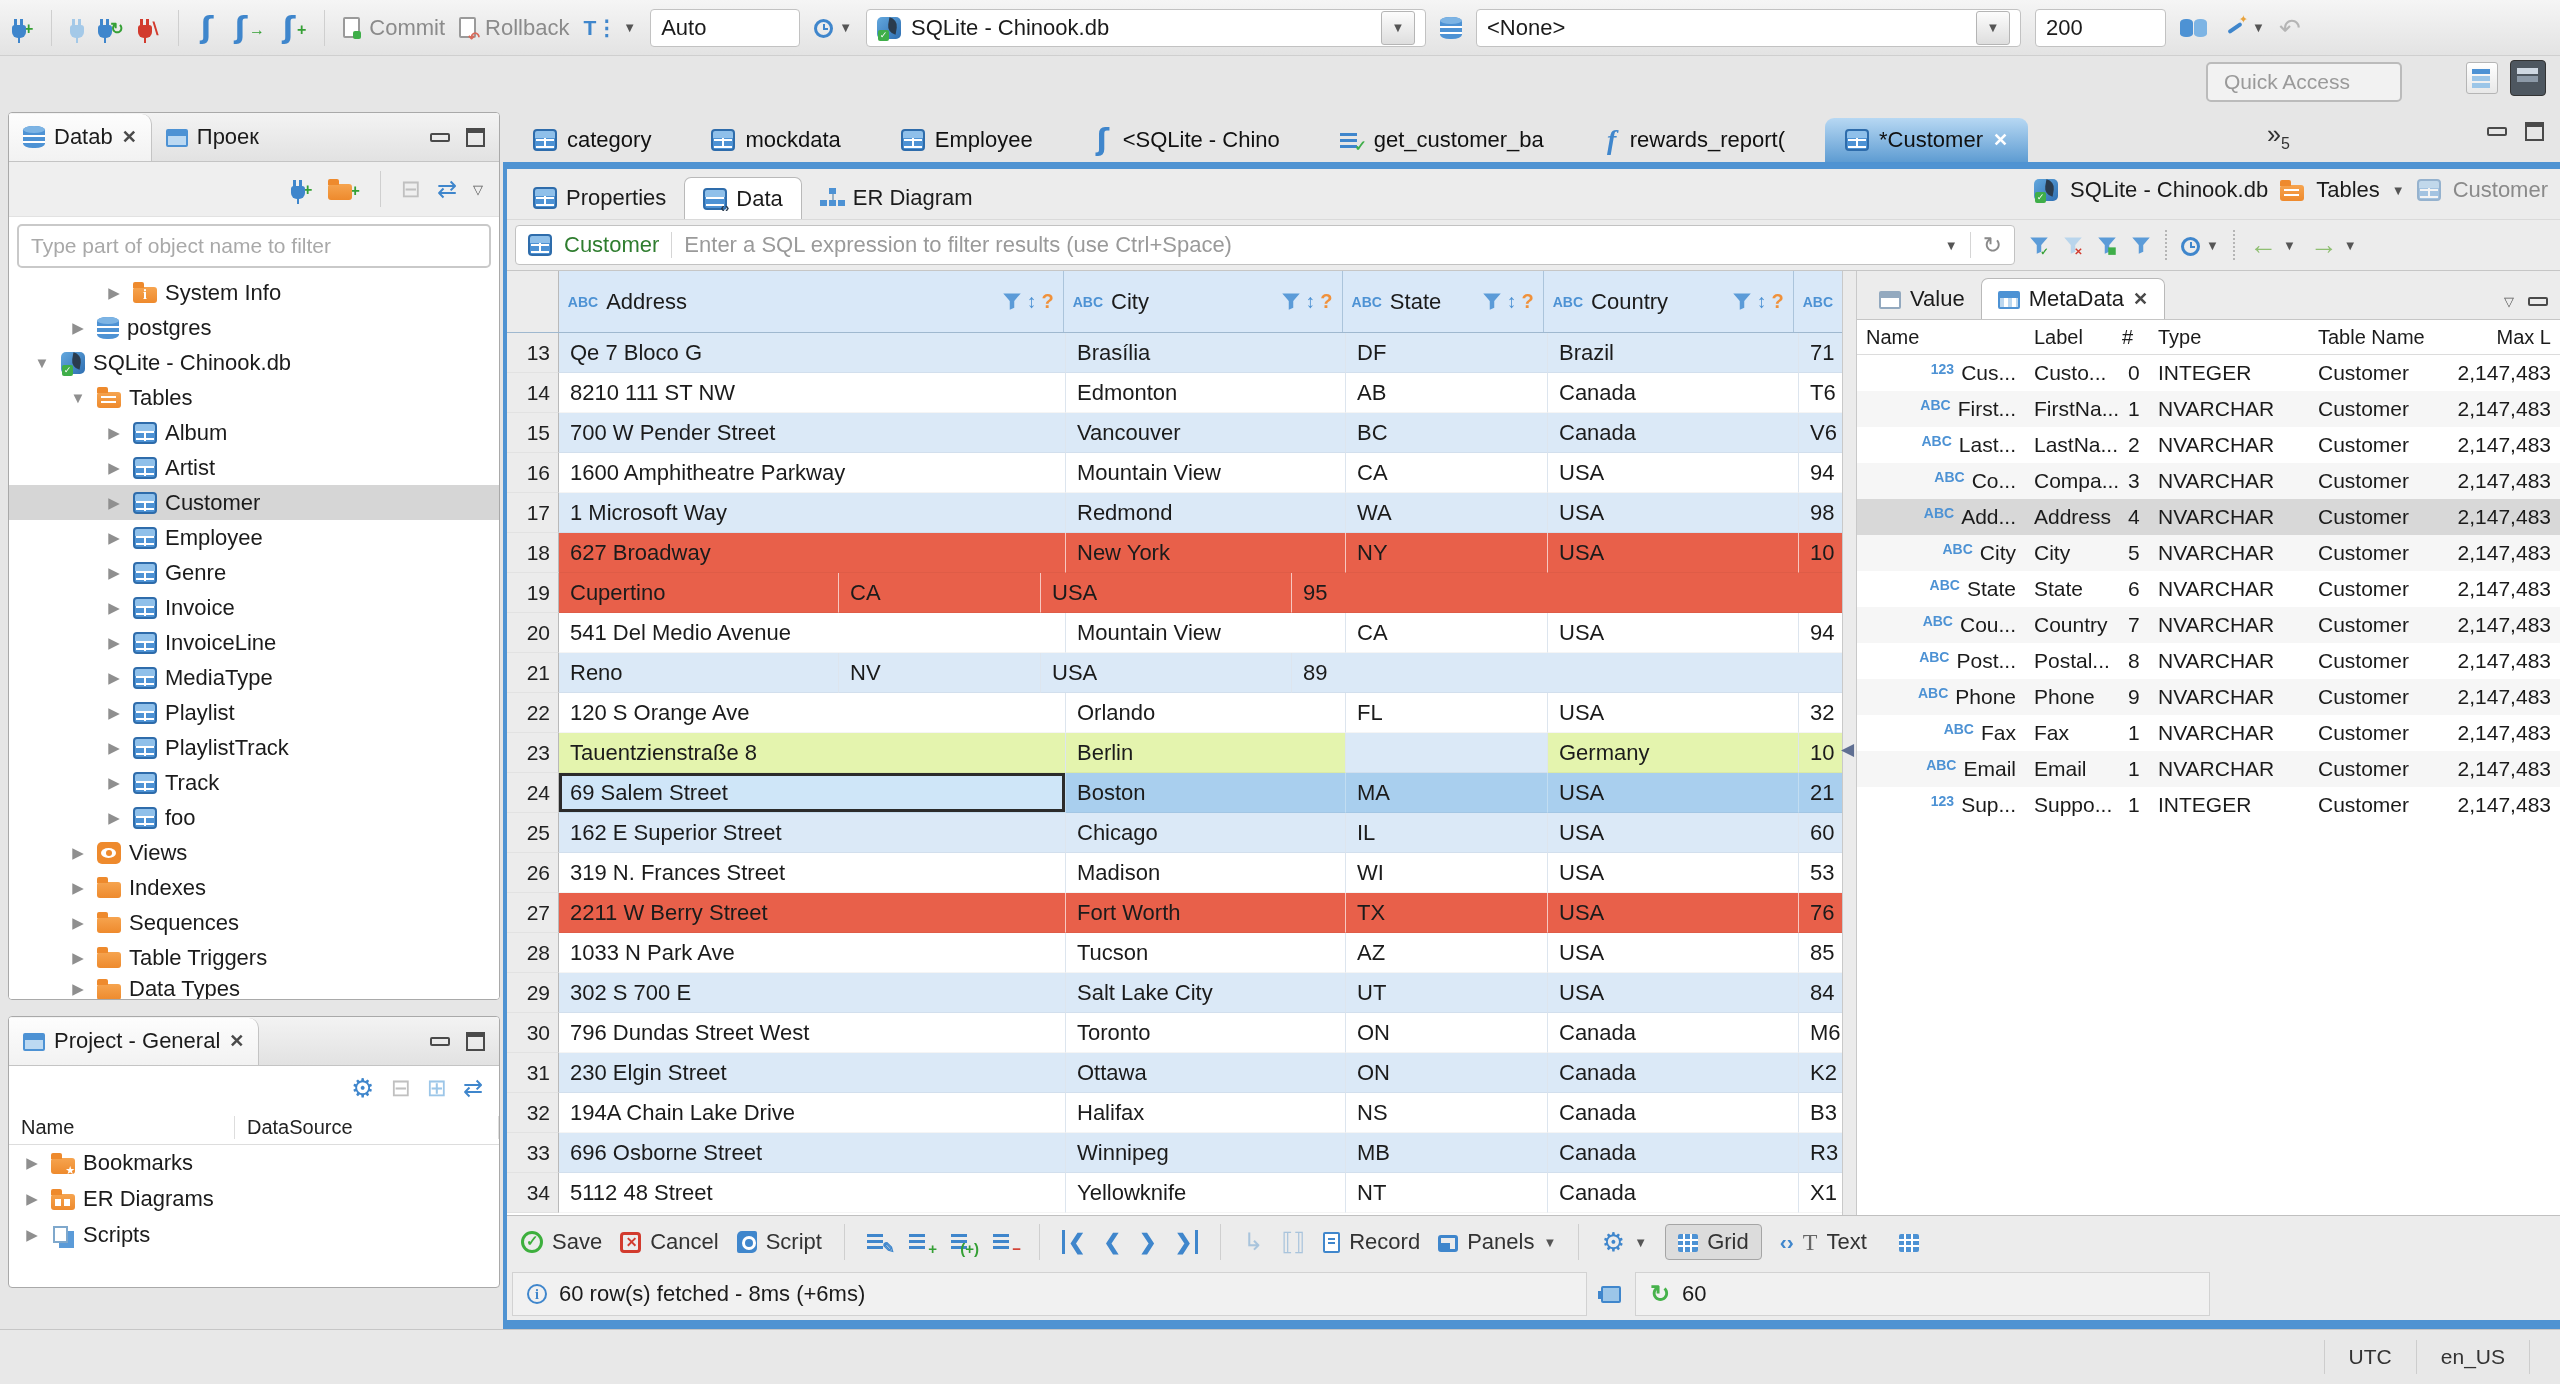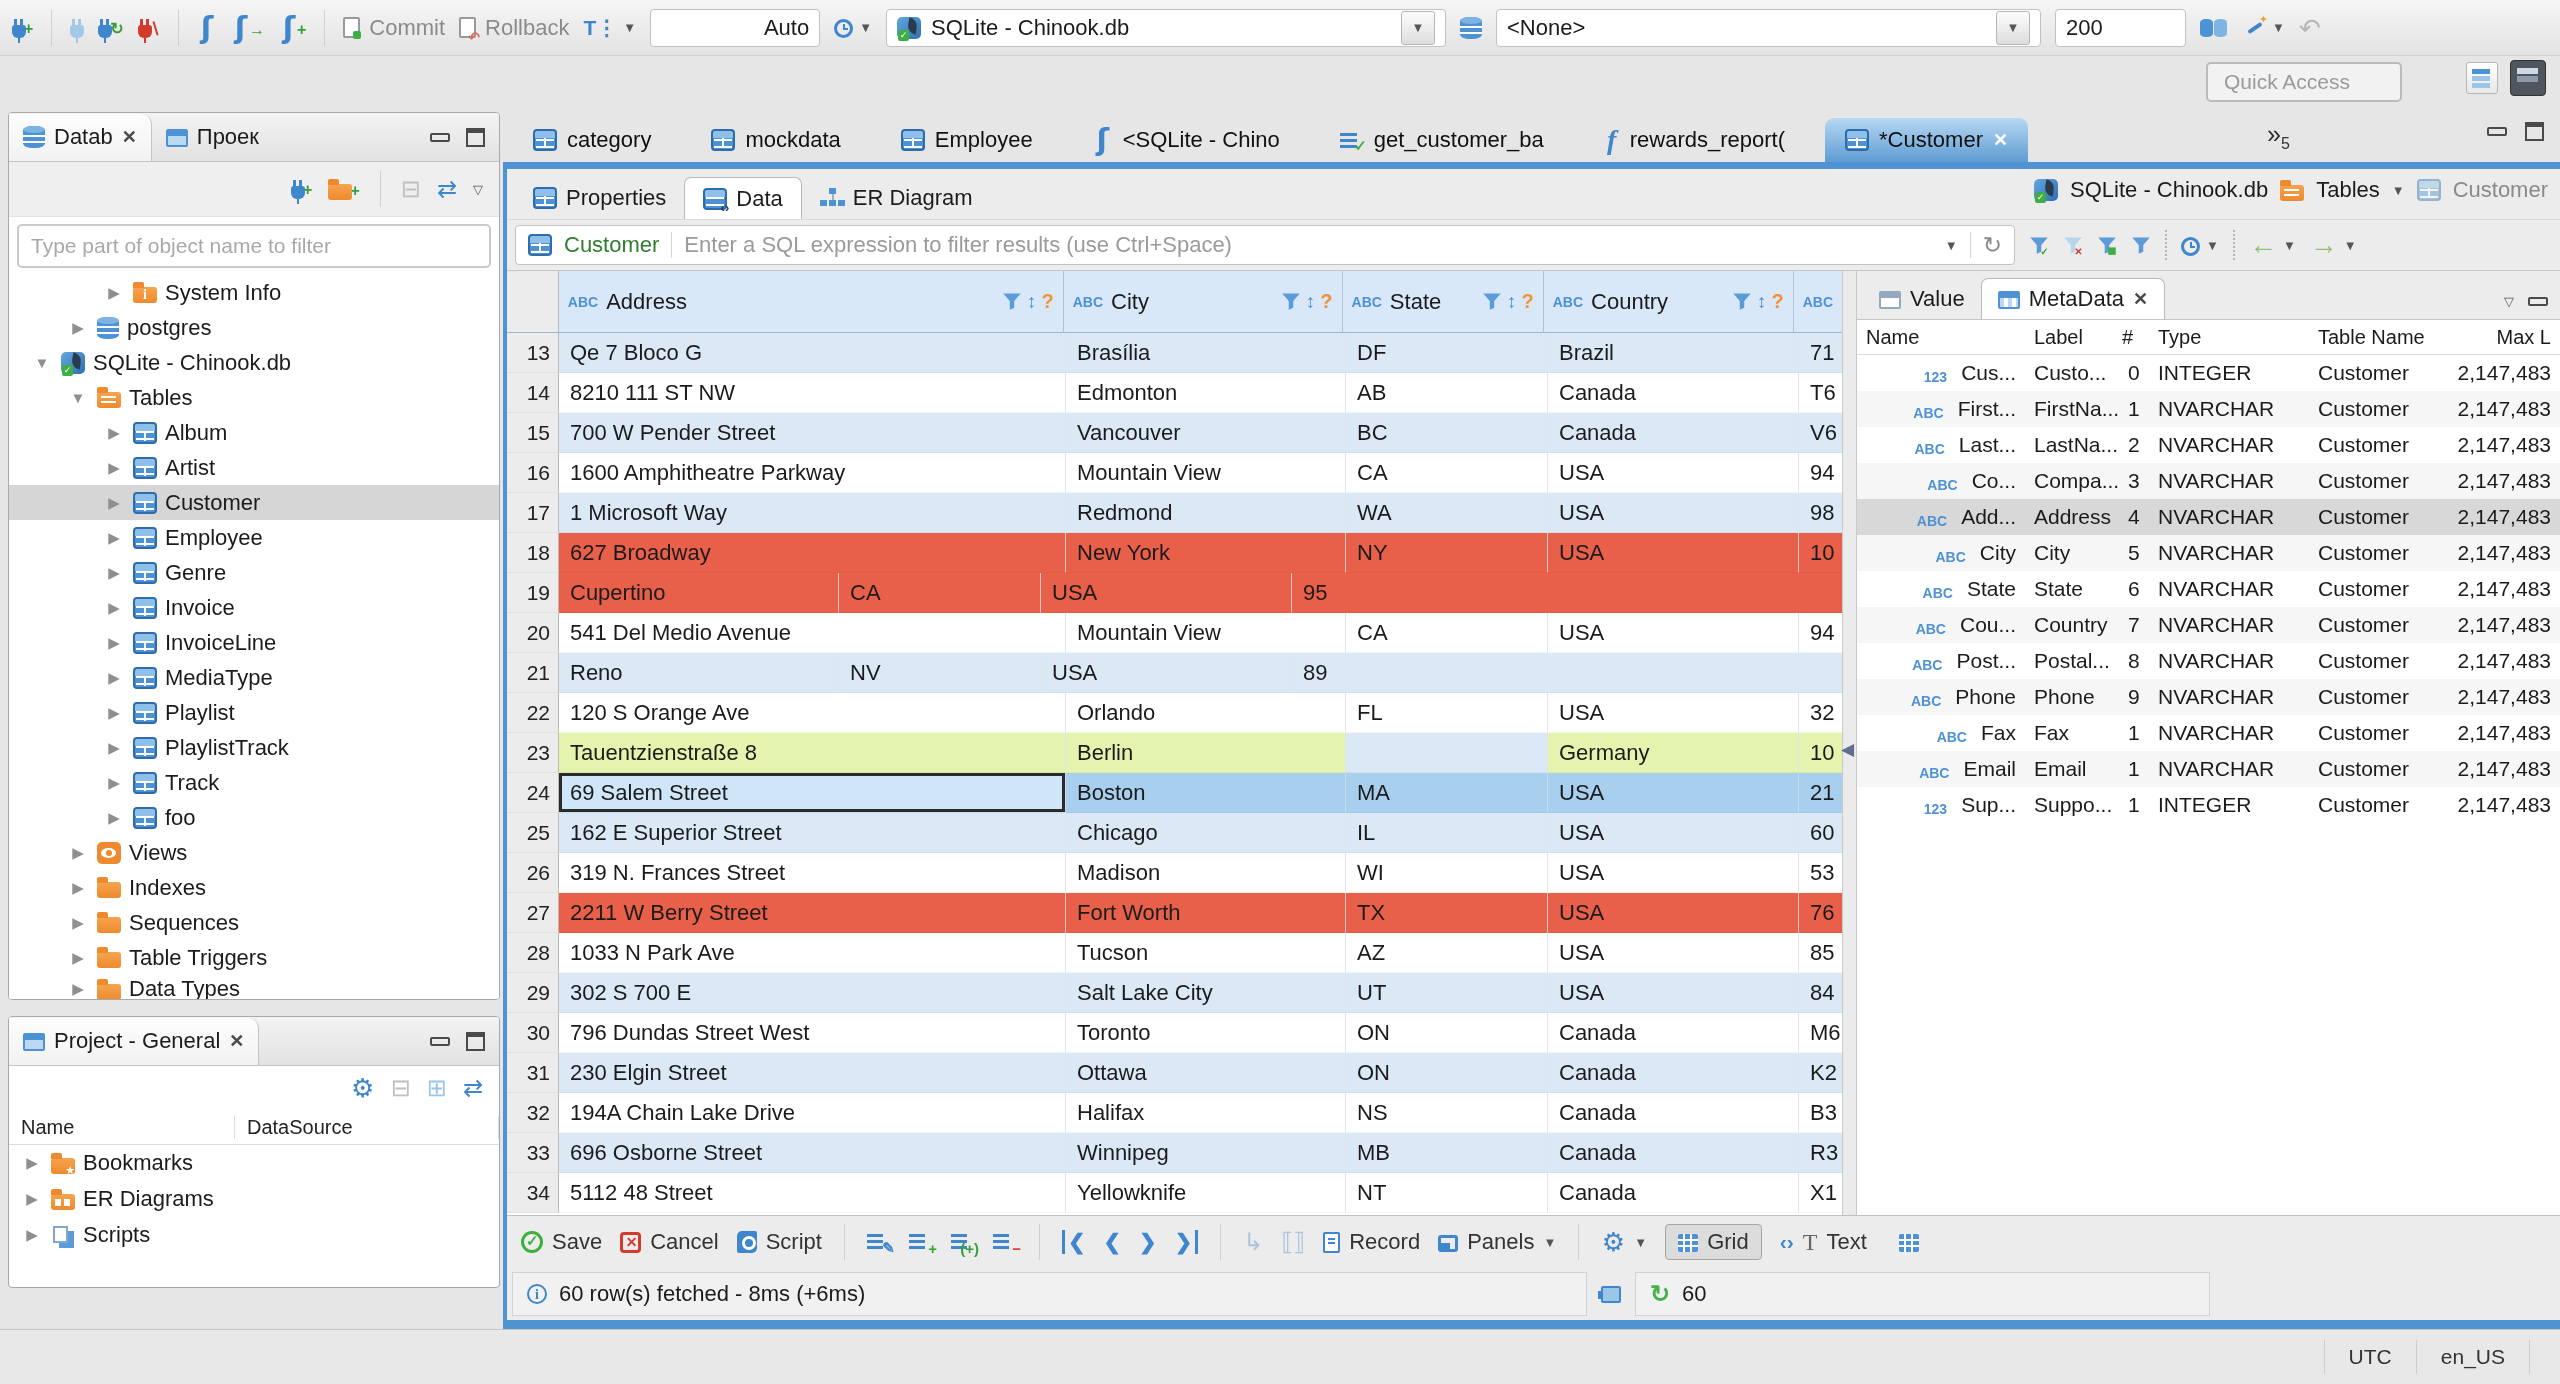--- a/index.html
+++ b/index.html
@@ -176,21 +176,21 @@
   .mtab{height:41px;display:flex;align-items:center;gap:9px;padding:0 16px;font-size:22px;box-sizing:border-box}
   .mtab.active{background:#fff;border:1px solid #b9b9b9;border-bottom:none;border-radius:7px 7px 0 0}
   .mwin{margin-left:auto;display:flex;gap:14px;padding-right:12px;align-items:center;padding-bottom:10px}
   .mhead{display:flex;height:34px;border-bottom:1px solid #dcdcdc;font-size:20px;align-items:center;flex:none}
   .mh{padding:0 9px;box-sizing:border-box;white-space:nowrap;overflow:hidden}
   .m-name{width:168px}.m-label{width:94px}.m-num{width:30px;padding:0 3px}.m-type{width:160px}.m-table{width:137px}.m-max{flex:1;text-align:right}
   .mrow{display:flex;height:36px;font-size:21px;align-items:center}
   .mrow:nth-child(even){background:#f6f6f6}
   .mrow.msel{background:#d8d8d8}
   .mc{padding:0 9px;box-sizing:border-box;white-space:nowrap;overflow:hidden}
-  .mc.m-name{display:flex;justify-content:flex-end;gap:14px;align-items:flex-end}
+  .mc.m-name{display:flex;justify-content:flex-end;gap:7px;align-items:flex-start}
   .typ{color:#4d92d4;font-weight:bold;font-size:14px}
   
   .btool{height:52px;background:#ececec;border-top:1px solid #c0c0c0;display:flex;align-items:center;gap:18px;padding:0 14px;font-size:22px;color:#333;flex:none}
   .bbtn{display:flex;align-items:center;gap:9px}
   .gridbtn{background:#dcdcdc;border:1px solid #a5a5a5;border-radius:4px;padding:4px 12px}
   .srow{flex:1;background:#ececec;display:flex;align-items:center;padding:0 5px;gap:14px;min-height:0}
   .sbox{height:44px;background:#f1f1f1;border:1px solid #d2d2d2;display:flex;align-items:center;gap:12px;padding:0 14px;font-size:22px;box-sizing:border-box}
   
   .statusbar{position:absolute;left:0;bottom:0;width:2560px;height:55px;background:#e8e8e8;border-top:1px solid #c6c6c6;display:flex;align-items:center;justify-content:flex-end;font-size:21px;color:#333;padding-right:30px;box-sizing:border-box}
   .sb-cell{padding:0 24px;height:34px;display:flex;align-items:center;border-left:1px solid #cdcdcd}
@@ -236,21 +236,21 @@
         <span>Commit</span>
       </span>
     <span class="tbtn">
         <span class="ic ic-doc rollback"></span>
         <span>Rollback</span>
       </span>
     <span class="titem">
         <span class="navb">T⋮</span>
         <span class="tri">▼</span>
       </span>
-    <div class="combo" style="width:170px;justify-content:flex-end">
+    <div class="combo" style="width:150px;justify-content:flex-start">
         <span>Auto</span>
       </div>
     <span class="titem">
         <span class="ic ic-clock"></span>
         <span class="tri">▼</span>
       </span>
     <div class="combo" style="width:560px">
       <span class="ic ic-sqlite"></span>
       <span>SQLite - Chinook.db</span>
       <span class="vtail">▼</span>

